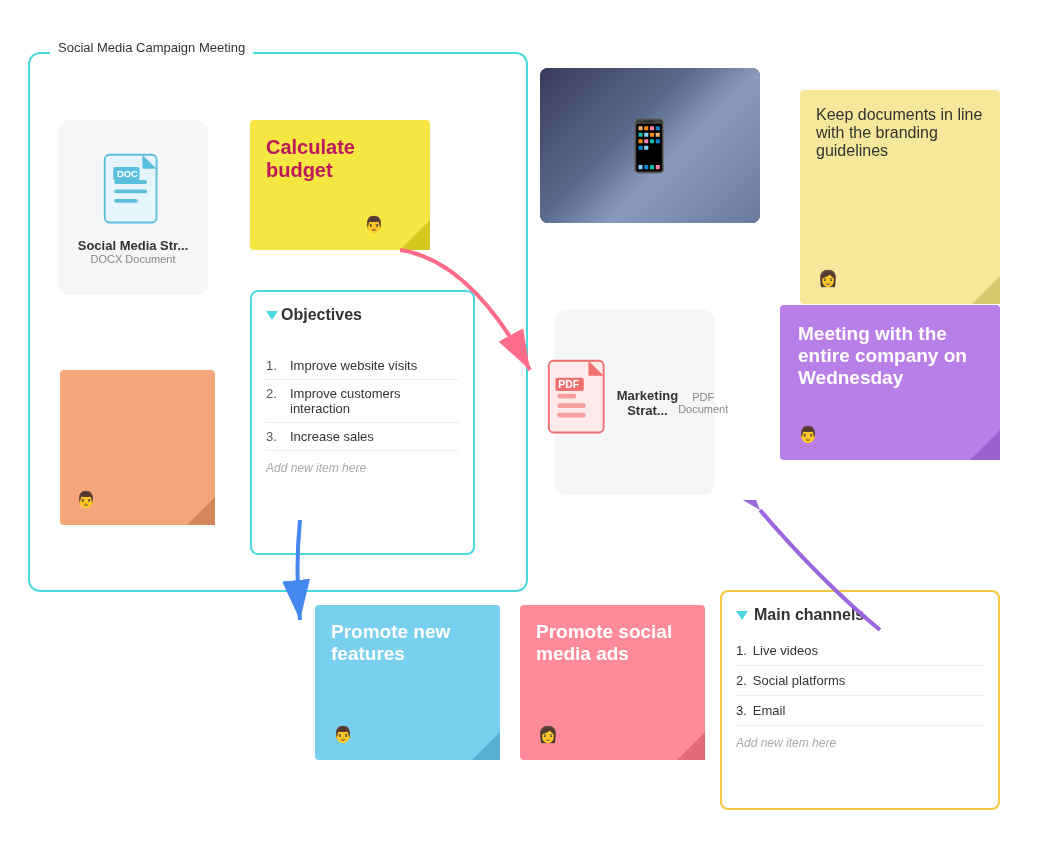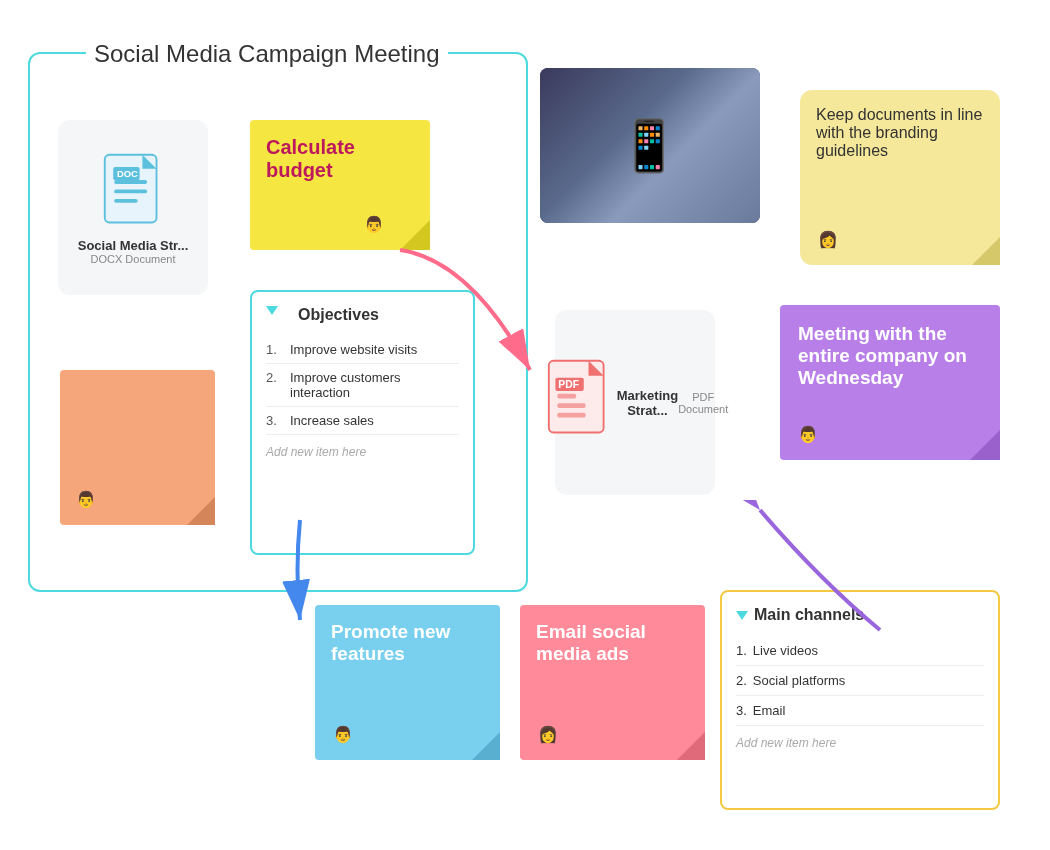--- a/index.html
+++ b/index.html
@@ -29,24 +29,23 @@
       border-radius: 12px;
       background: transparent;
     }
 
     .frame-title {
       position: absolute;
       top: -14px;
       left: 20px;
       background: #fff;
       padding: 0 8px;
-      font-size: 24px;
+      font-size: 13px;
       font-weight: 500;
       color: #333;
-      margin-left: 36px;
     }
 
     
     .doc-card {
       position: absolute;
       top: 120px;
       left: 58px;
       width: 150px;
       height: 175px;
       background: #f5f6f8;
@@ -143,23 +142,23 @@
       width: 225px;
       height: 265px;
       background: #fff;
       border: 2px solid #4DD9E0;
       border-radius: 8px;
       padding: 14px;
     }
 
     .objectives-header {
       display: flex;
-      align-items: flex-start;
-      gap: 20px;
-      margin-bottom: 12px;
+      align-items: center;
+      gap: 3px;
+      margin-bottom: 28px;
     }
 
     .objectives-header span {
       font-size: 16px;
       font-weight: 700;
       color: #333;
     }
 
     .triangle-down {
       width: 0;
@@ -225,23 +224,23 @@
       left: 50%;
       transform: translate(-50%, -50%);
     }
 
     
     .sticky-yellow-docs {
       position: absolute;
       top: 90px;
       left: 800px;
       width: 200px;
-      height: 175px;
+      height: 214px;
       background: #F5E89A;
-      border-radius: 12px;
+      border-radius: 4px;
       padding: 16px;
       font-size: 16px;
       color: #333;
     }
 
     .sticky-yellow-docs::after {
       content: '';
       position: absolute;
       bottom: 0;
       right: 0;
@@ -543,21 +542,21 @@
     <div class="avatar-img" style="position:absolute; bottom:10px; left:12px;">👨</div>
   </div>
 
 
   <div class="sticky-blue">
     <span>Promote new features</span>
     <div class="avatar-img" style="position:absolute; bottom:10px; left:12px;">👨</div>
   </div>
 
   <div class="sticky-pink">
-    <span>Email social media ads</span>
+    <span>Promote social media ads</span>
     <div class="avatar-img" style="position:absolute; bottom:10px; left:12px;">👩</div>
   </div>
 
   <div class="main-channels-card">
     <div class="channels-header">
       <div class="triangle-down"></div>
       <span>Main channels</span>
     </div>
     <ul class="channels-list">
       <li>

